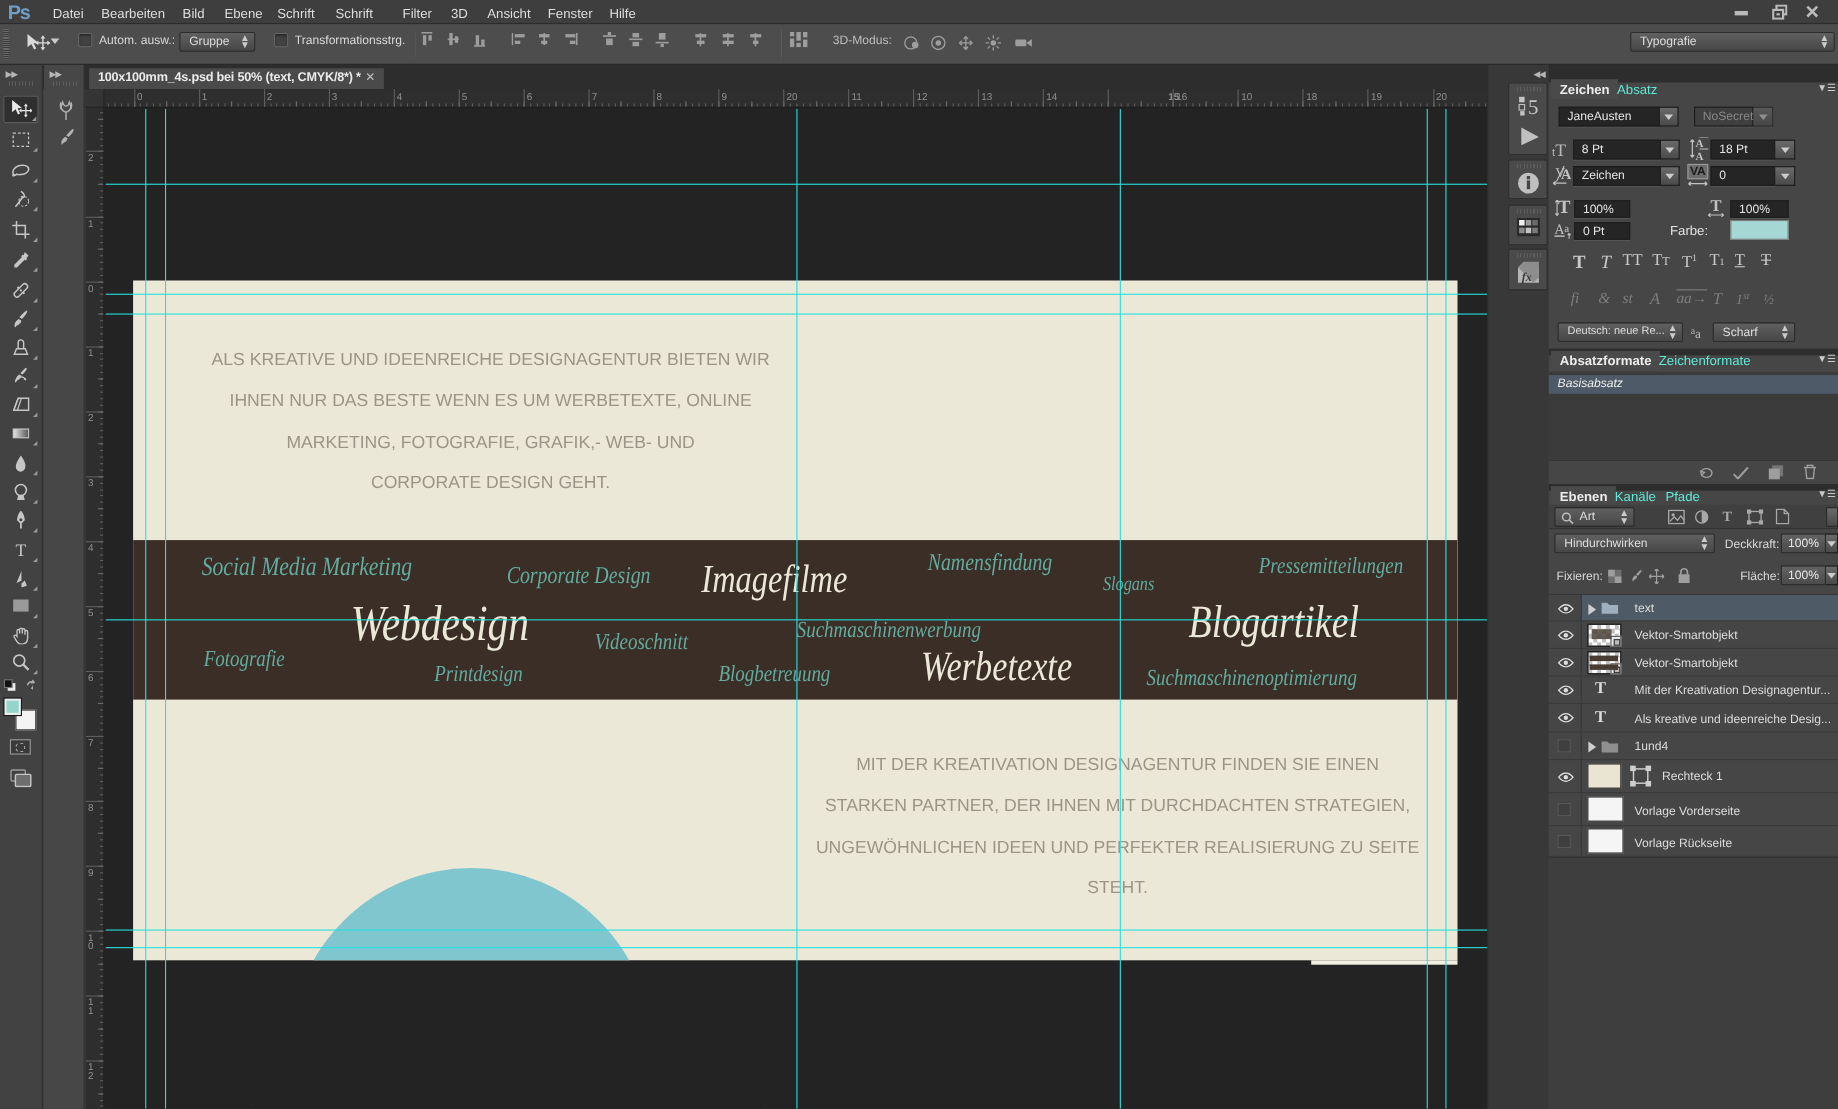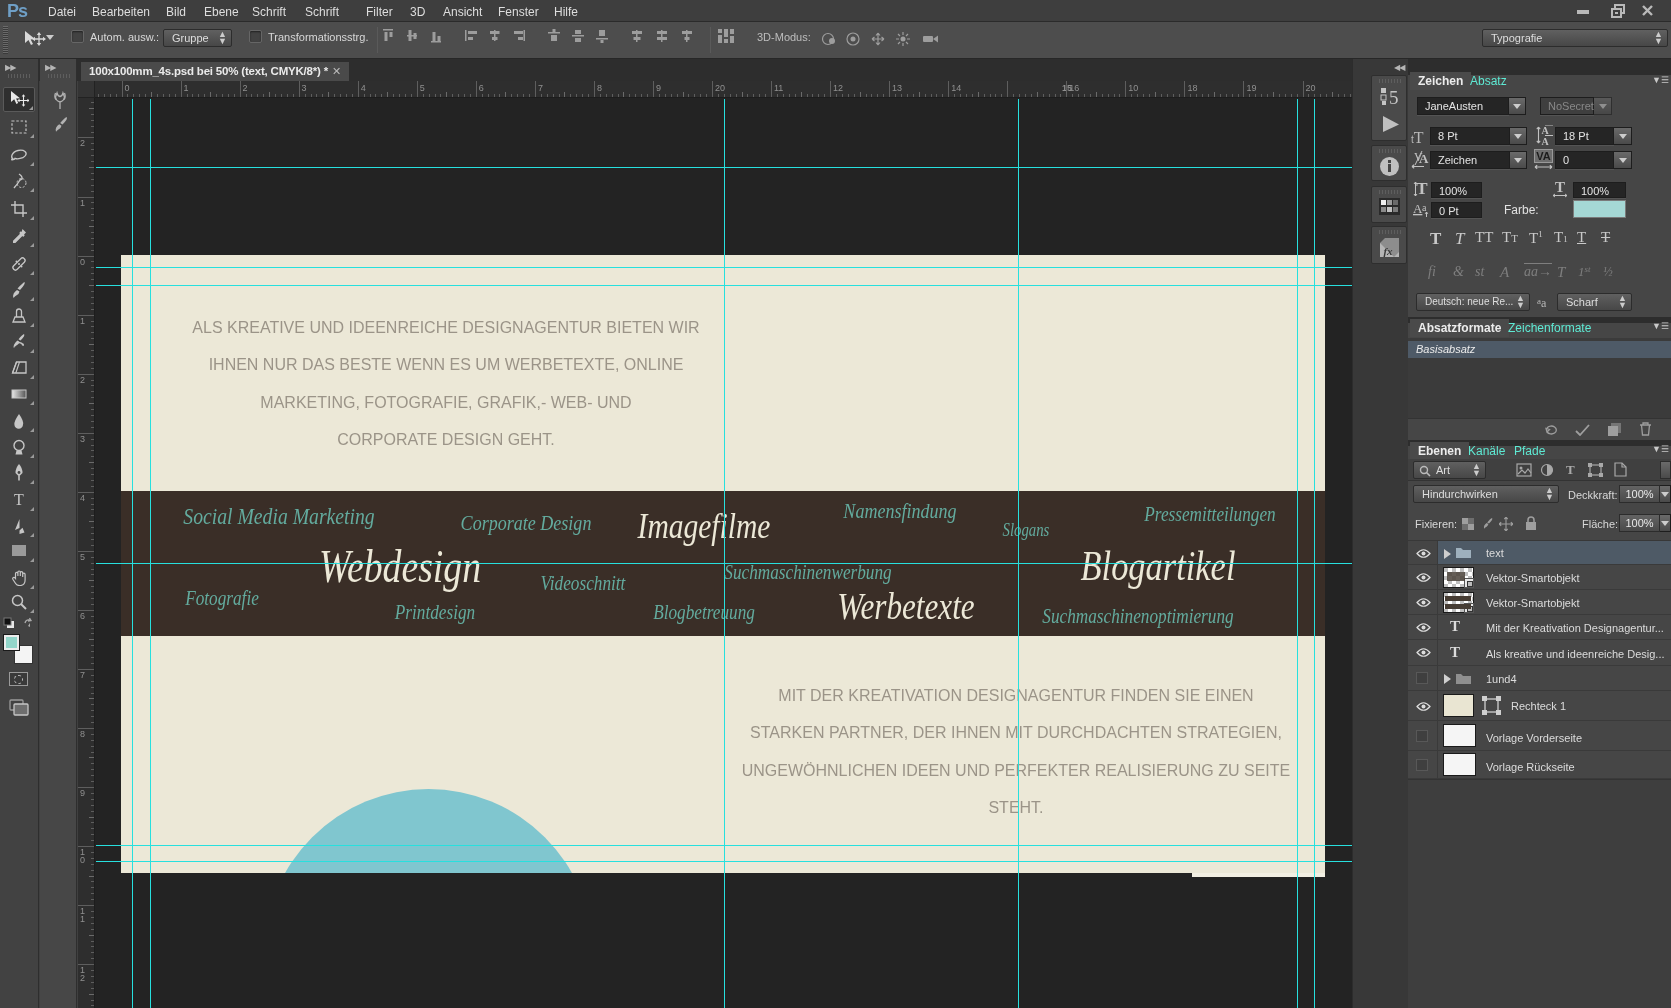--- a/index.html
+++ b/index.html
@@ -1063,21 +1063,21 @@
       </svg>
     <div class="darkfield" style="left:165px;top:123px;width:53px;height:16px;">100%</div>
     <svg class="abs" style="left:5px;top:142px;" width="16" height="17" viewBox="0 0 16 17">
         <g fill="#c2c2c2" font-family="Liberation Serif">
           <text x="0" y="12" font-size="13" text-decoration="underline">A</text>
           <text x="9" y="10" font-size="10">a</text>
         </g>
         <path d="M13.5 16 v-5 M13.5 11 l-1.3 1.8 M13.5 11 l1.3 1.8" stroke="#c2c2c2" stroke-width="1" fill="none"></path>
       </svg>
     <div class="darkfield" style="left:23px;top:143px;width:51px;height:16px;">0 Pt</div>
-    <div class="abs" style="left:96px;top:144px;width:63px;text-align:left;font-size:12px;color:#e2e2e2;">Farbe:</div>
+    <div class="abs" style="left:96px;top:144px;width:63px;text-align:center;font-size:12px;color:#e2e2e2;">Farbe:</div>
     <div class="abs" style="left:165px;top:141px;width:53px;height:18px;background:#a5d8d5;border:1px solid #7a7a7a;"></div>
     <div class="abs" style="left:18px;top:170px;width:228px;height:18px;color:#c9c9c9;font-family:'Liberation Serif';">
       <span class="abs" style="left:4px;top:0px;font-size:17px;font-weight:bold;">T</span>
       <span class="abs" style="left:29px;top:0px;font-size:17px;font-style:italic;">T</span>
       <span class="abs" style="left:49px;top:0px;font-size:15px;">TT</span>
       <span class="abs" style="left:76px;top:0px;font-size:15px;">T<span style="font-size:11px;">T</span></span>
       <span class="abs" style="left:103px;top:0px;font-size:15px;">T<span style="font-size:9px;vertical-align:6px;">1</span></span>
       <span class="abs" style="left:128px;top:0px;font-size:15px;">T<span style="font-size:9px;">1</span></span>
       <span class="abs" style="left:151px;top:0px;font-size:15px;text-decoration:underline;">T</span>
       <span class="abs" style="left:175px;top:0px;font-size:15px;text-decoration:line-through;">T</span>

